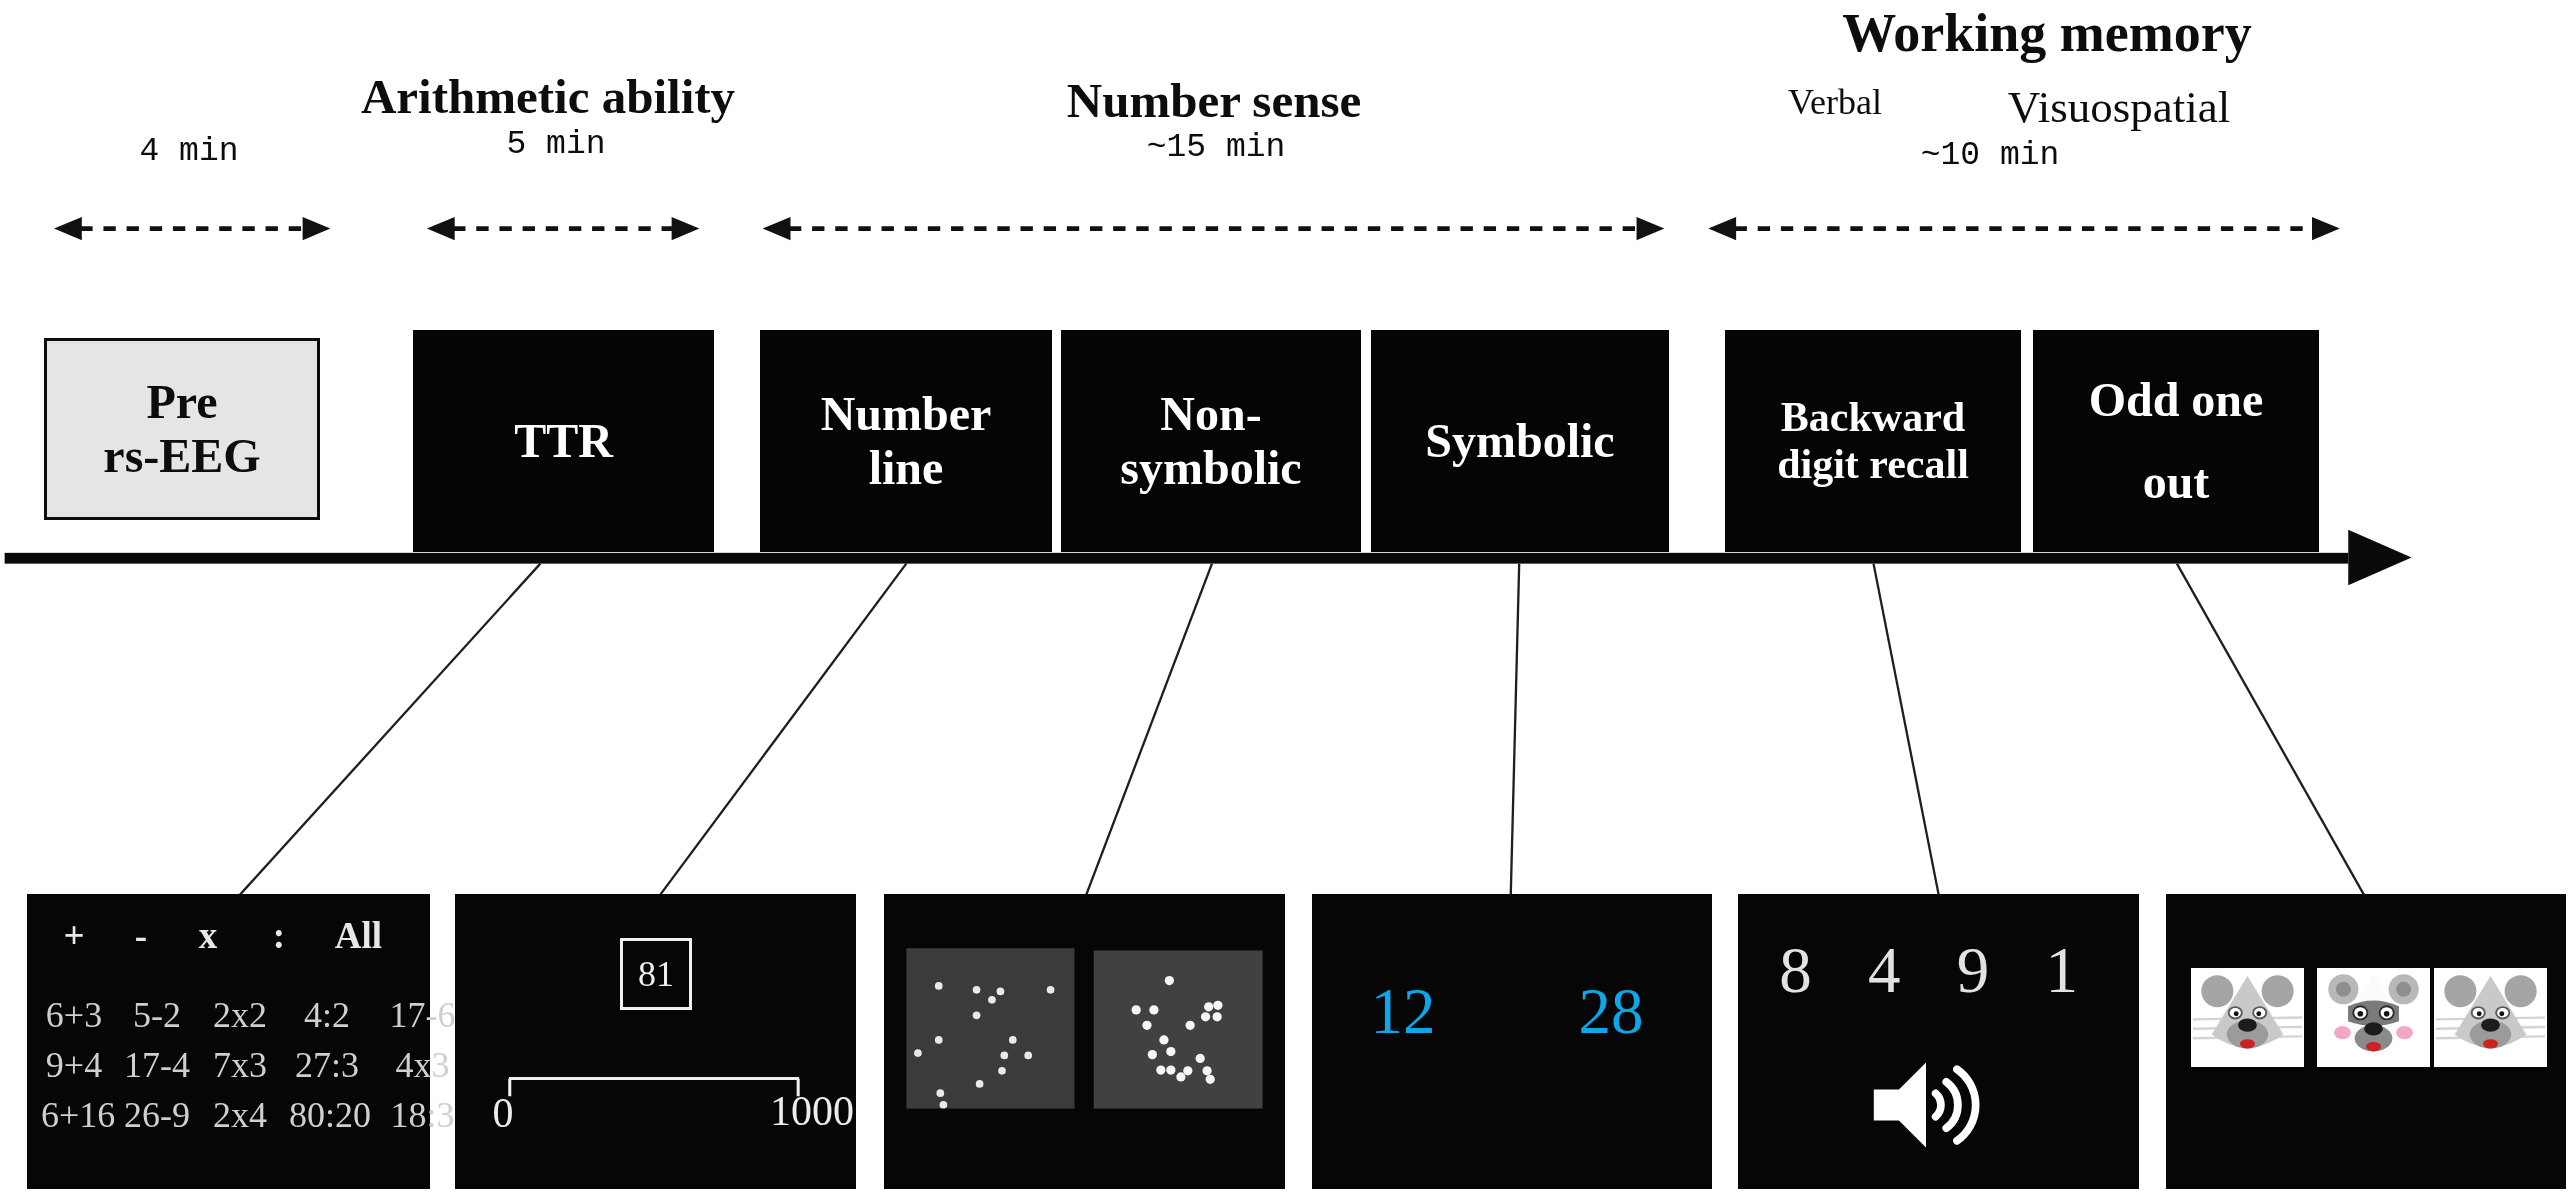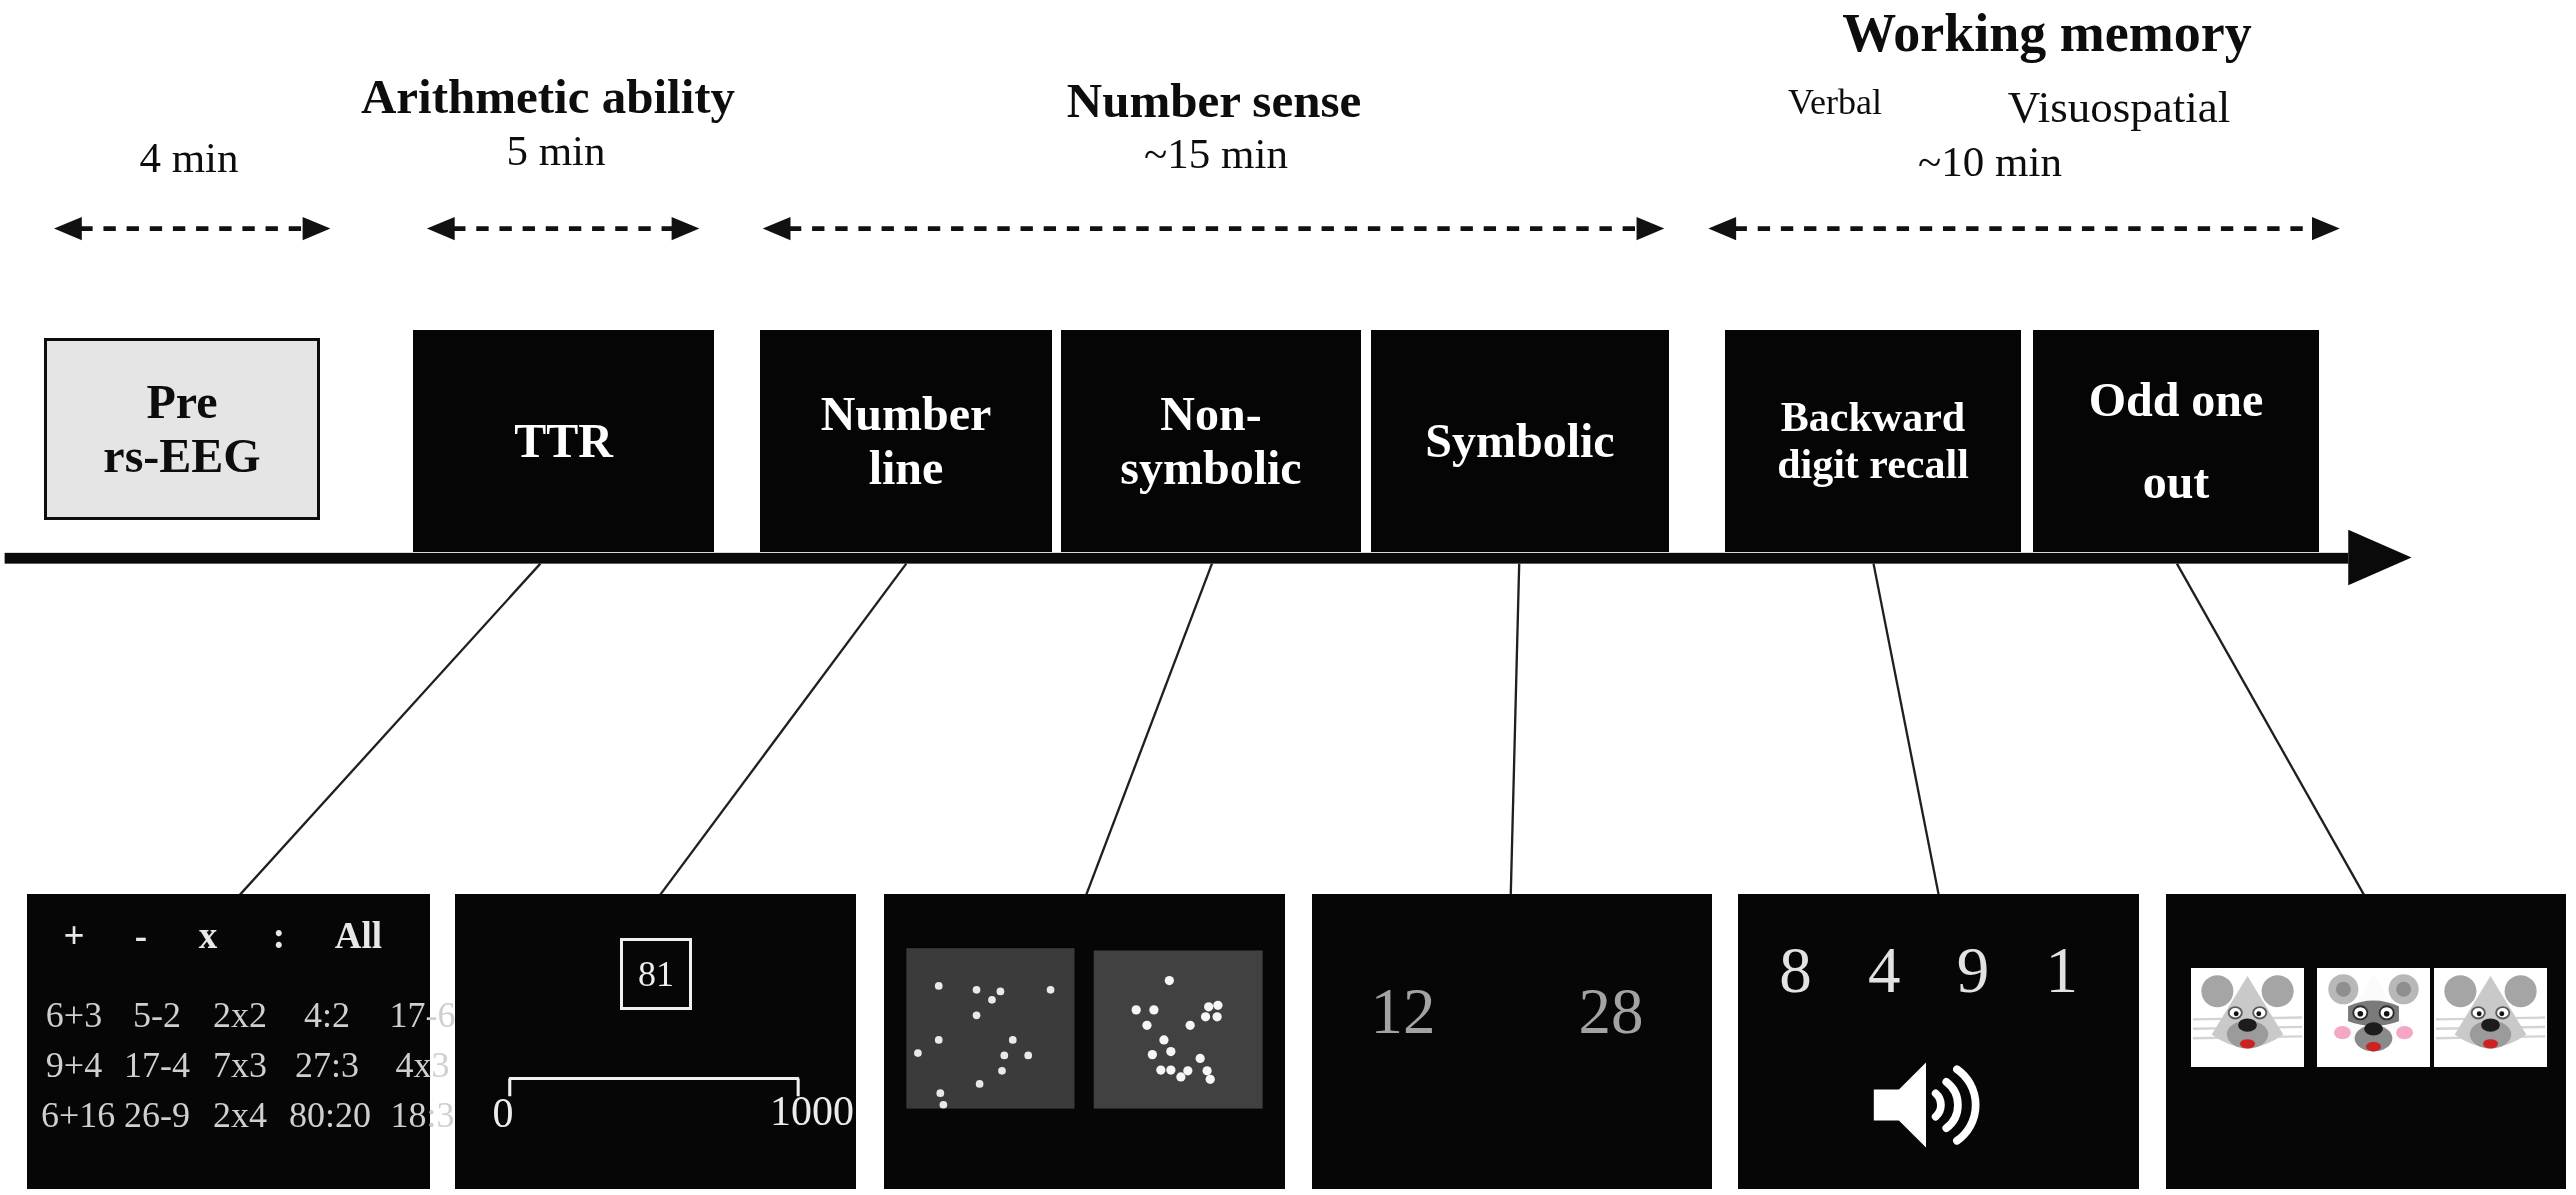--- a/index.html
+++ b/index.html
@@ -3,42 +3,42 @@
 <meta charset="utf-8">
 <style>
   html,body{margin:0;padding:0;background:#ffffff;}
   #canvas{
     position:relative;width:2576px;height:1196px;background:#ffffff;overflow:hidden;
     font-family:"Liberation Serif","DejaVu Serif",serif;color:#0d0d0d;
   }
   .abs{position:absolute;}
   .ctr{transform:translateX(-50%);text-align:right;white-space:nowrap;}
   .sec-title{font-weight:bold;font-size:49px;}
-  .dur{font-size:43px;}
+  .dur{font-size:33px;font-family:Liberation Mono, monospace;}
   
   .task-box{
     position:absolute;top:330px;height:222px;background:#050505;color:#ffffff;
     display:flex;flex-direction:column;justify-content:center;align-items:center;
     font-weight:bold;font-size:48px;line-height:1.13;text-align:center;
   }
   .task-box span{display:block;}
   .task-box.white{
     background:#e5e5e5;color:#0d0d0d;border:3.9px solid #0d0d0d;top:338px;height:182px;box-sizing:border-box;
   }
   
   .panel{position:absolute;top:894px;height:295px;background:#060606;}
   .arith-grid{
     position:absolute;left:14px;width:375px;display:grid;
     grid-template-columns:66px 68px 66px 76px 83px;color:#cfcfcf;
     font-size:36px;line-height:34px;
   }
   .arith-grid div{text-align:center;}
   .arith-grid.hdr{font-weight:bold;color:#e8e8e8;font-size:37px;}
   .numline-label{position:absolute;color:#ececec;font-size:42px;}
-  .sym-num{position:absolute;top:80px;color:#a3a3a3;font-size:65px;transform:translateX(-50%);}
+  .sym-num{position:absolute;top:80px;color:#0ea5e9;font-size:65px;transform:translateX(-50%);}
   .stim-frame{position:absolute;top:74px;width:113px;height:99px;background:#ffffff;}
 </style>
 </head>
 <body>
 
 <div id="canvas">
 
   <div class="abs ctr dur" style="left:189px;top:133px;">4 min</div>
   <div class="abs ctr sec-title" style="left:548px;top:68px;">Arithmetic ability</div>
   <div class="abs ctr dur" style="left:556px;top:126px;">5 min</div>

